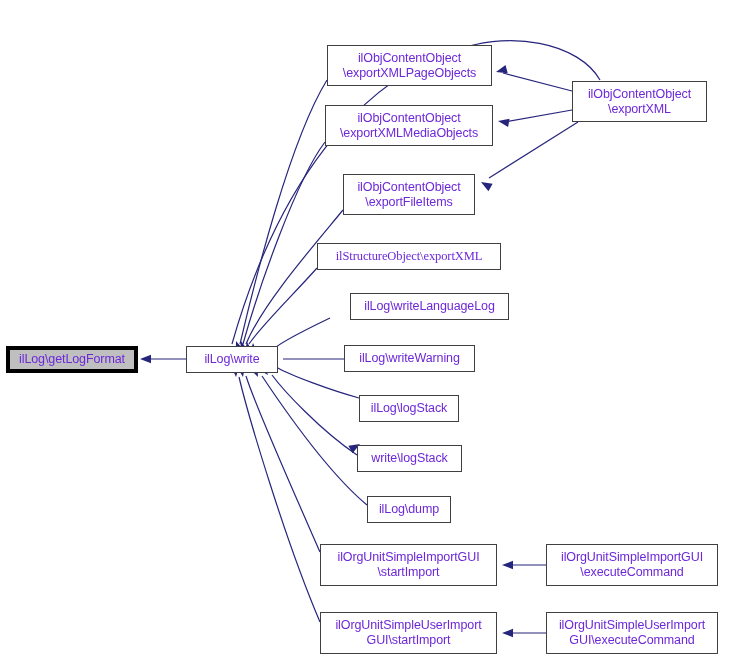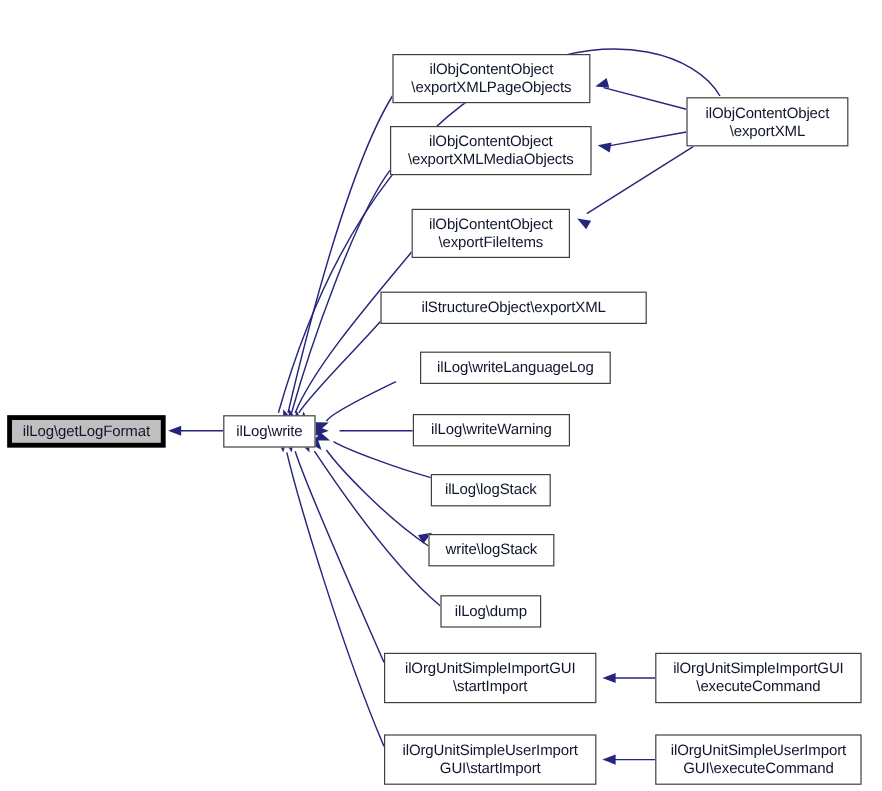--- a/index.html
+++ b/index.html
@@ -22,21 +22,21 @@
     top: 0;
     width: 735px;
     height: 659px;
     pointer-events: none;
   }
   .node {
     position: absolute;
     box-sizing: border-box;
     border: 1px solid #404040;
     background: #ffffff;
-    color: #0f172a;
+    color: #6d28d9;
     font-size: 12.5px;
     line-height: 15px;
     text-align: center;
     display: flex;
     align-items: center;
     justify-content: center;
     white-space: pre-line;
     letter-spacing: -0.1px;
     z-index: 2;
   }
@@ -86,28 +86,28 @@
       <polygon points="0,0 -11,-4.2 -11,4.2" fill="#26257c" transform="translate(236,377) rotate(86)"></polygon>
       <polygon points="0,0 -11,-4.2 -11,4.2" fill="#26257c" transform="translate(496,72) rotate(-195)"></polygon>
       <polygon points="0,0 -11,-4.2 -11,4.2" fill="#26257c" transform="translate(498,121) rotate(-170)"></polygon>
       <polygon points="0,0 -11,-4.2 -11,4.2" fill="#26257c" transform="translate(481,182) rotate(-150)"></polygon>
       <polygon points="0,0 -11,-4.2 -11,4.2" fill="#26257c" transform="translate(360,444) rotate(-30)"></polygon>
       <polygon points="0,0 -11,-4.2 -11,4.2" fill="#26257c" transform="translate(502,565) rotate(-180)"></polygon>
       <polygon points="0,0 -11,-4.2 -11,4.2" fill="#26257c" transform="translate(502,633) rotate(-180)"></polygon>
     </svg>
   <div id="node-layer">
       <div class="node current" style="left: 6px; top: 346px; width: 132px; height: 27px;"><span>ilLog\getLogFormat</span></div>
-      <div class="node" style="left: 186px; top: 346px; width: 77px; height: 27px;"><span>ilLog\write</span></div>
+      <div class="node" style="left: 186px; top: 346px; width: 92px; height: 27px;"><span>ilLog\write</span></div>
       <div class="node" style="left: 327px; top: 45px; width: 165px; height: 41px;"><span>ilObjContentObject
 \exportXMLPageObjects</span></div>
       <div class="node" style="left: 325px; top: 105px; width: 168px; height: 41px;"><span>ilObjContentObject
 \exportXMLMediaObjects</span></div>
       <div class="node" style="left: 343px; top: 174px; width: 132px; height: 41px;"><span>ilObjContentObject
 \exportFileItems</span></div>
-      <div class="node" style="left: 317px; top: 243px; width: 222px; height: 27px;"><span>ilStructureObject\exportXML</span></div>
+      <div class="node" style="left: 317px; top: 243px; width: 184px; height: 27px; font-family: Liberation Serif, serif;"><span>ilStructureObject\exportXML</span></div>
       <div class="node" style="left: 330px; top: 293px; width: 159px; height: 27px; margin-left: 20px;"><span>ilLog\writeLanguageLog</span></div>
       <div class="node" style="left: 344px; top: 345px; width: 131px; height: 27px;"><span>ilLog\writeWarning</span></div>
       <div class="node" style="left: 359px; top: 395px; width: 100px; height: 27px;"><span>ilLog\logStack</span></div>
       <div class="node" style="left: 357px; top: 445px; width: 105px; height: 27px;"><span>write\logStack</span></div>
       <div class="node" style="left: 367px; top: 496px; width: 84px; height: 27px;"><span>ilLog\dump</span></div>
       <div class="node" style="left: 320px; top: 544px; width: 177px; height: 42px;"><span>ilOrgUnitSimpleImportGUI
 \startImport</span></div>
       <div class="node" style="left: 320px; top: 612px; width: 177px; height: 42px;"><span>ilOrgUnitSimpleUserImport
 GUI\startImport</span></div>
       <div class="node" style="left: 572px; top: 81px; width: 135px; height: 41px;"><span>ilObjContentObject

